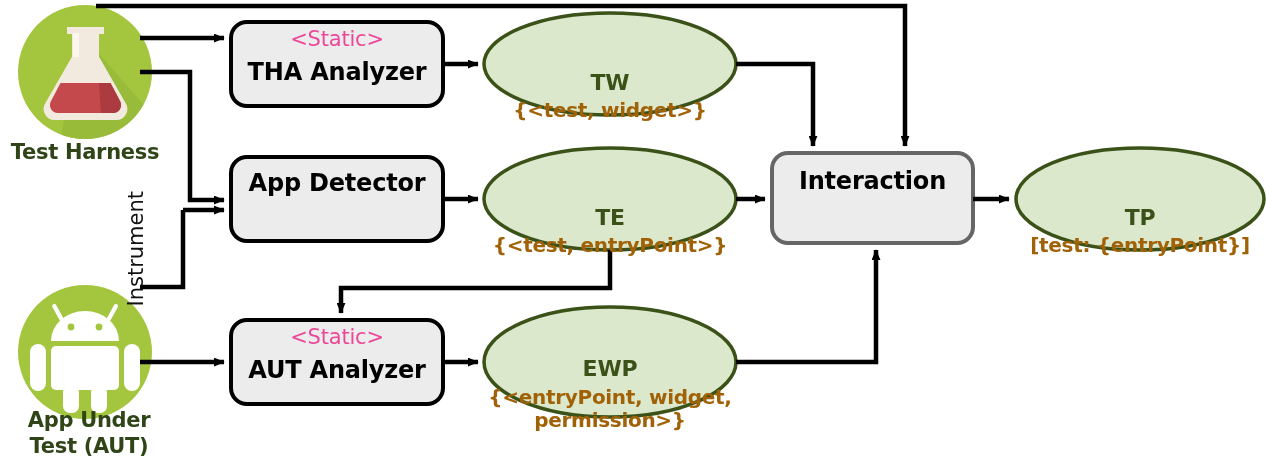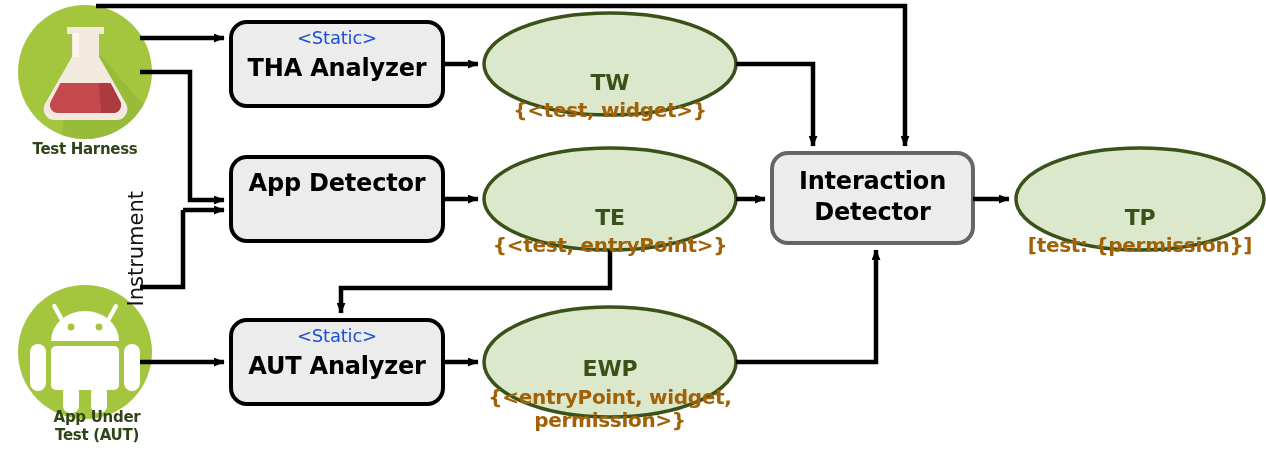--- a/index.html
+++ b/index.html
@@ -29,23 +29,23 @@
   }
   
   .lbl {
     position: absolute;
     text-align: center;
     line-height: 1.12;
     white-space: nowrap;
     user-select: none;
   }
   .proc-small {
-    font-size: 18px;
+    font-size: 21px;
     font-weight: 400;
-    color: #1d4ed8;
+    color: #ec4899;
     letter-spacing: -0.2px;
   }
   .proc-main {
     font-size: 24px;
     font-weight: bold;
     color: #000000;
     letter-spacing: -0.2px;
   }
   .data-title {
     font-size: 22px;
@@ -54,21 +54,21 @@
     letter-spacing: -0.2px;
     margin-top: 42px;
   }
   .data-body {
     font-size: 20px;
     font-weight: bold;
     color: #a16207;
     letter-spacing: -0.3px;
   }
   .icon-caption {
-    font-size: 15px;
+    font-size: 21px;
     font-weight: bold;
     color: #2f4518;
     line-height: 1.22;
     letter-spacing: -0.3px;
     text-align: center;
   }
   .edge-label {
     font-size: 21px;
     font-weight: 400;
     color: #111111;
@@ -190,60 +190,59 @@
       <path d="M736,362 L876,362 L876,250" marker-end="url(#arrow)"></path>
 
       <path d="M973,199 L1009,199" marker-end="url(#arrow)"></path>
     </g>
   </svg>
 
   <div class="lbl icon-caption" style="left:0px; top:140px; width:170px;">
     <div>Test Harness</div>
   </div>
 
-  <div class="lbl icon-caption" style="left:12px; top:408px; width:170px;">
+  <div class="lbl icon-caption" style="left:4px; top:408px; width:170px;">
     <div>App Under</div>
     <div>Test (AUT)</div>
   </div>
 
   <div class="lbl" style="left:231px; top:28px; width:212px;">
     <div class="proc-small">&lt;Static&gt;</div>
     <div class="proc-main" style="margin-top:7px;">THA Analyzer</div>
   </div>
 
   <div class="lbl" style="left:231px; top:163px; width:212px;">
     <div class="proc-main" style="margin-top:7px;">App Detector</div>
   </div>
 
   <div class="lbl" style="left:231px; top:326px; width:212px;">
     <div class="proc-small">&lt;Static&gt;</div>
     <div class="proc-main" style="margin-top:7px;">AUT Analyzer</div>
   </div>
 
   <div class="lbl" style="left:772px; top:168px; width:201px;">
     <div class="proc-main">Interaction</div>
-    <div class="proc-main" style="margin-top:4px;">Detector</div>
   </div>
 
   <div class="lbl" style="left:484px; top:29px; width:252px;">
     <div class="data-title">TW</div>
     <div class="data-body" style="margin-top:3px;">{&lt;test, widget&gt;}</div>
   </div>
 
   <div class="lbl" style="left:484px; top:164px; width:252px;">
     <div class="data-title">TE</div>
     <div class="data-body" style="margin-top:3px;">{&lt;test, entryPoint&gt;}</div>
   </div>
 
   <div class="lbl" style="left:484px; top:315px; width:252px;">
     <div class="data-title">EWP</div>
     <div class="data-body" style="margin-top:4px;">{&lt;entryPoint, widget,</div>
     <div class="data-body" style="margin-top:1px;">permission&gt;}</div>
   </div>
 
   <div class="lbl" style="left:1014px; top:164px; width:252px;">
     <div class="data-title">TP</div>
-    <div class="data-body" style="margin-top:3px;">[test: {permission}]</div>
+    <div class="data-body" style="margin-top:3px;">[test: {entryPoint}]</div>
   </div>
 
   <div class="lbl edge-label" style="left:149px; top:283px; transform: rotate(-90deg);">Instrument</div>
 
 </div>
 
 </body></html>

